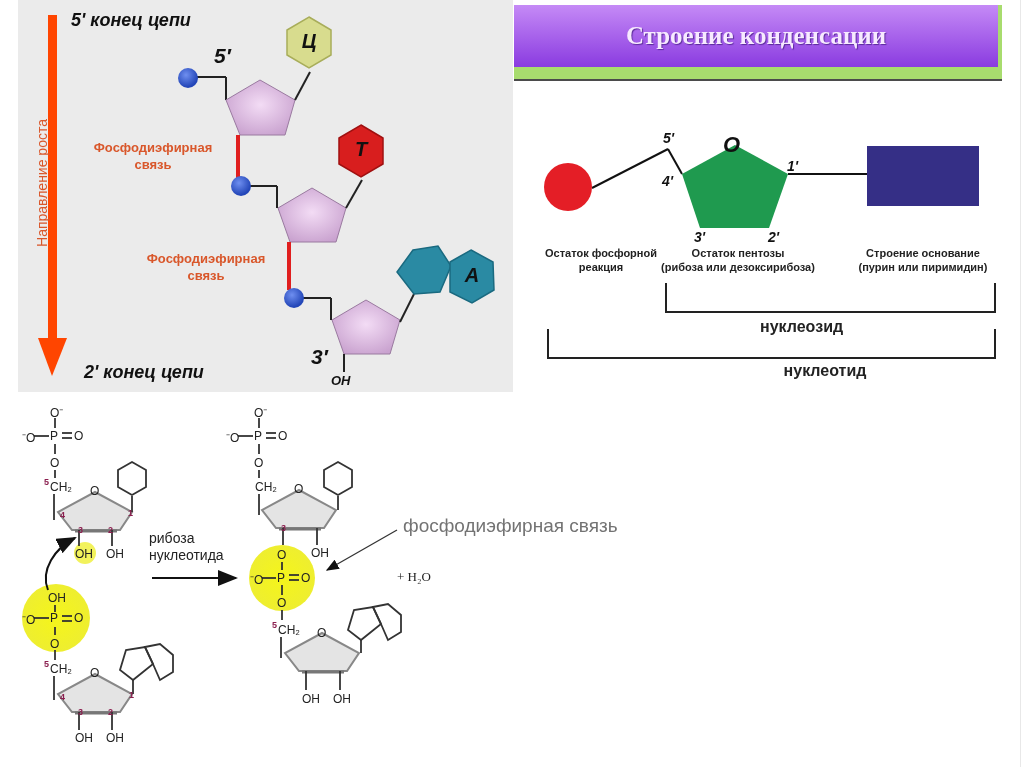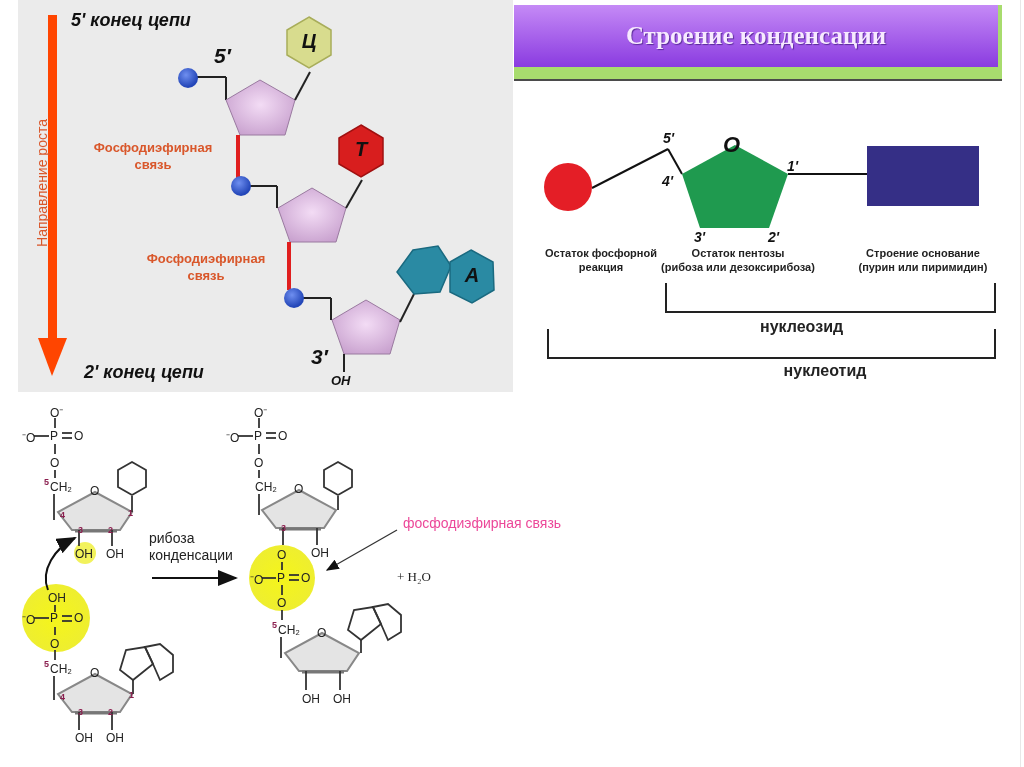--- a/index.html
+++ b/index.html
@@ -247,21 +247,21 @@
 <div class="t chem" style="left:90px;top:666px;">O</div>
 <div class="t num" style="left:60px;top:692px;">4</div>
 <div class="t num" style="left:78px;top:707px;">3</div>
 <div class="t num" style="left:108px;top:707px;">2</div>
 <div class="t num" style="left:129px;top:690px;">1</div>
 <div class="t chem" style="left:75px;top:731px;">OH</div>
 <div class="t chem" style="left:106px;top:731px;">OH</div>
 
 <div class="t" style="left:149px;top:530px;font-size:14px;color:#222;line-height:17px;">
   <div>рибоза</div>
-  <div>конденсации</div>
+  <div>нуклеотида</div>
 </div>
 
 <div class="t chem" style="left:254px;top:404px;">O⁻</div>
 <div class="t chem" style="left:226px;top:429px;">⁻O</div>
 <div class="t chem" style="left:254px;top:429px;">P</div>
 <div class="t chem" style="left:278px;top:429px;">O</div>
 <div class="t chem" style="left:254px;top:456px;">O</div>
 <div class="t chem" style="left:255px;top:480px;">CH₂</div>
 <div class="t chem" style="left:294px;top:482px;">O</div>
 <div class="t num" style="left:281px;top:523px;">3</div>
@@ -270,14 +270,14 @@
 <div class="t chem" style="left:250px;top:571px;">⁻O</div>
 <div class="t chem" style="left:277px;top:571px;">P</div>
 <div class="t chem" style="left:301px;top:571px;">O</div>
 <div class="t chem" style="left:277px;top:596px;">O</div>
 <div class="t num" style="left:272px;top:620px;">5</div>
 <div class="t chem" style="left:278px;top:623px;">CH₂</div>
 <div class="t chem" style="left:317px;top:626px;">O</div>
 <div class="t chem" style="left:302px;top:692px;">OH</div>
 <div class="t chem" style="left:333px;top:692px;">OH</div>
 
-<div class="t" style="left:403px;top:515px;font-size:14px;color:#ec4899;">фосфодиэфирная связь</div>
+<div class="t" style="left:403px;top:515px;font-size:19px;color:#737373;">фосфодиэфирная связь</div>
 <div class="t" style="left:397px;top:569px;font-size:13px;color:#222;font-family:'Liberation Serif', serif;">+  H₂O</div>
 
 </body></html>

